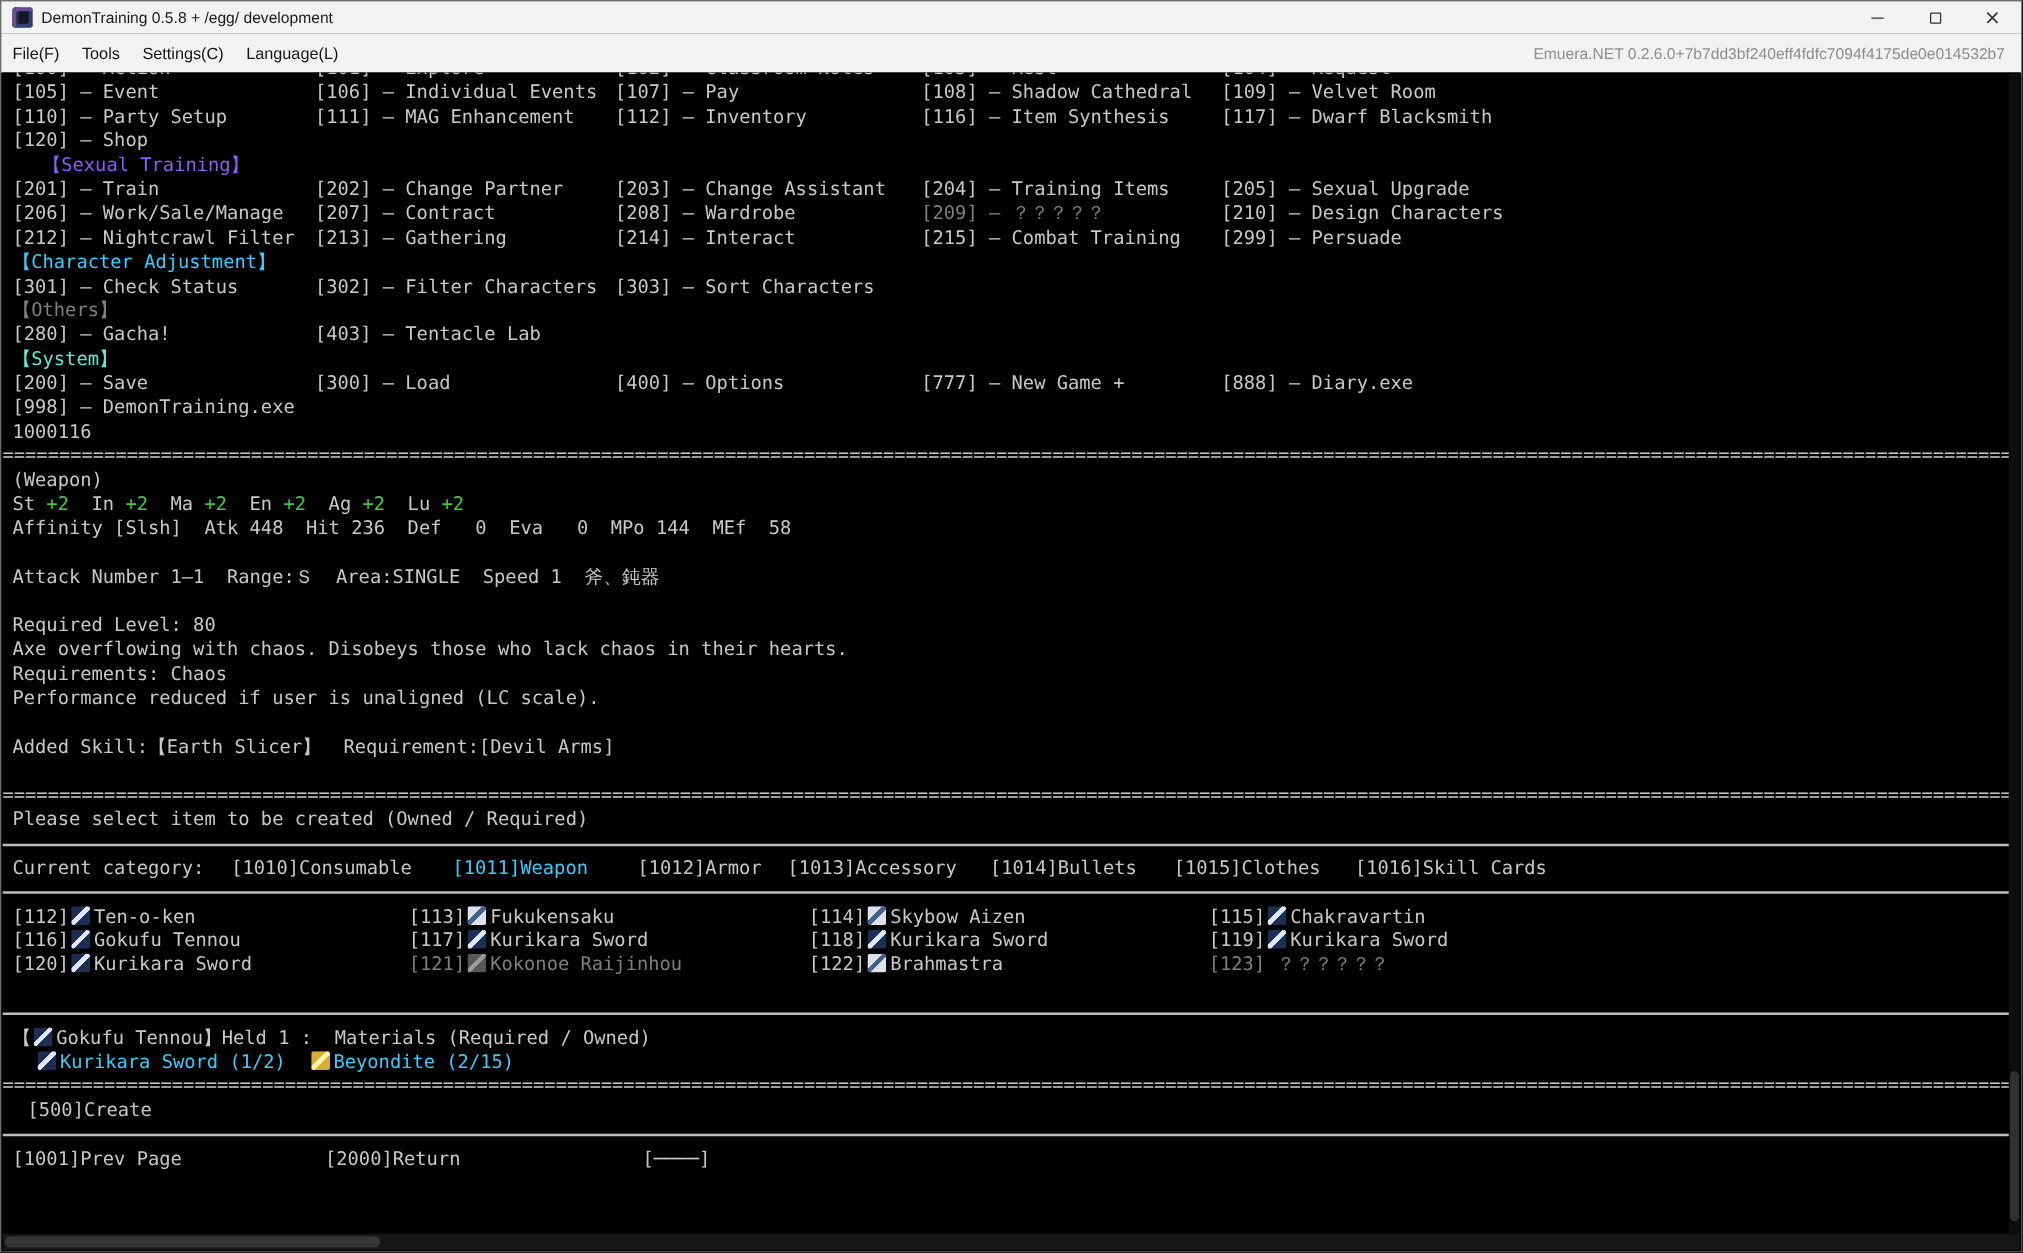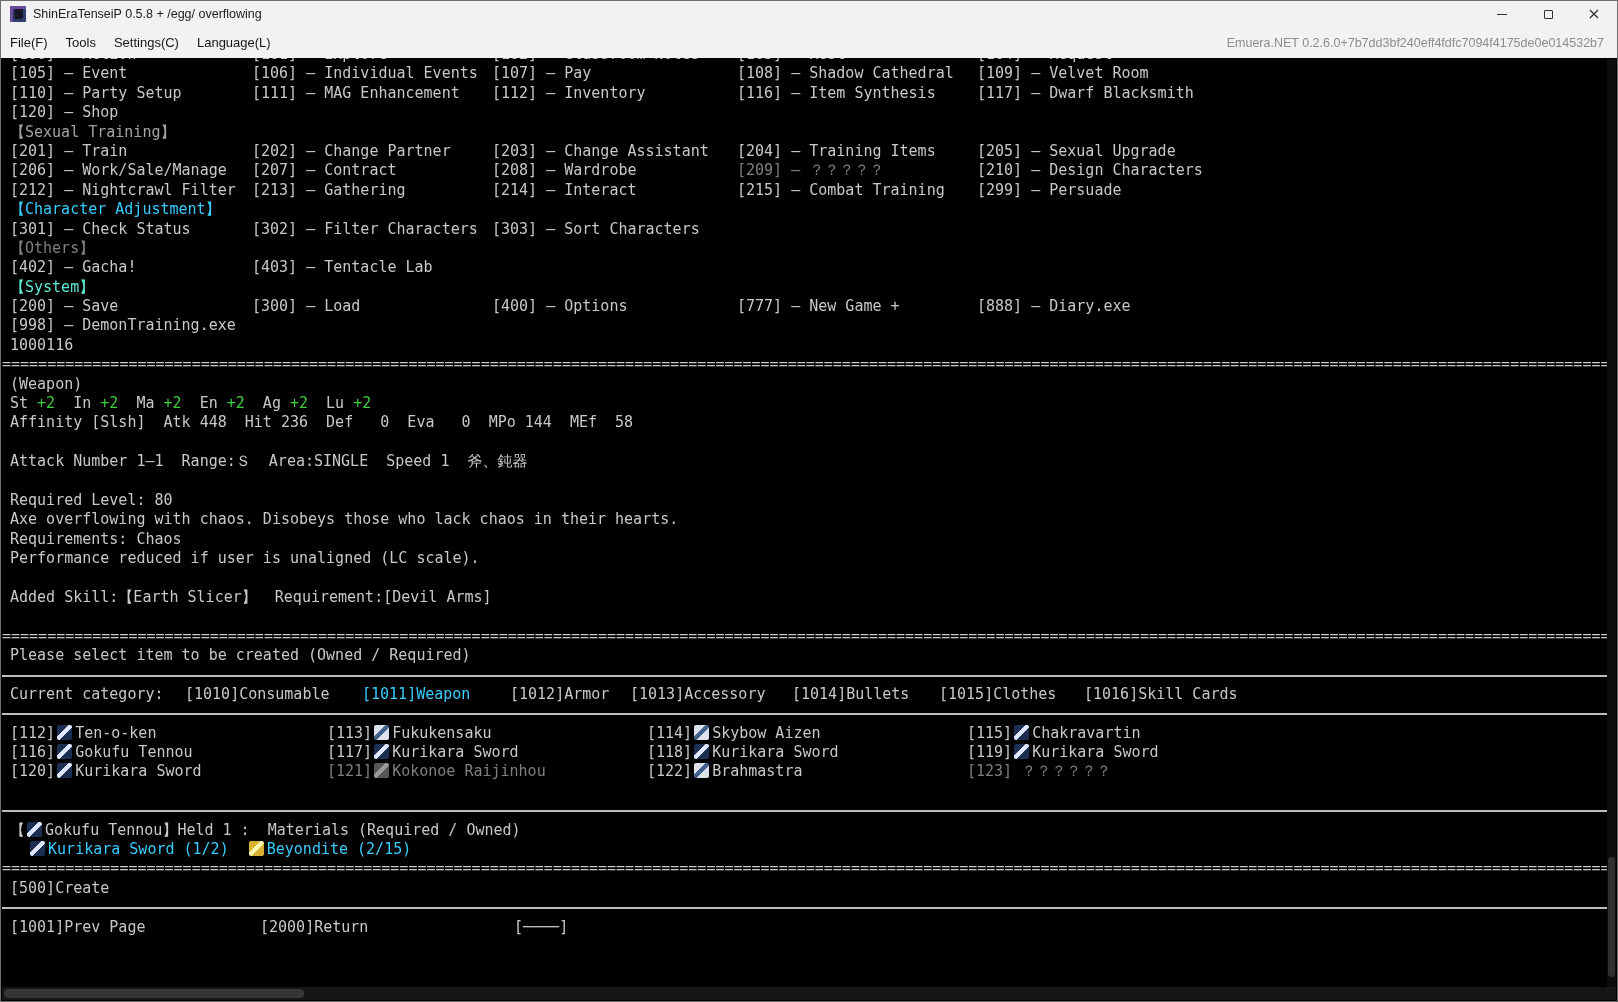--- a/index.html
+++ b/index.html
@@ -43,21 +43,21 @@
   .vscroll { position:absolute; right:1px; top:58px; bottom:14px; width:9px; background:#0d0d0d; }
   .vthumb  { position:absolute; left:1px; bottom:10px; width:7px; height:120px; background:#303030; border-radius:4px; }
 </style>
 </head>
 <body>
 
 <div class="window">
 
   <div class="titlebar">
     <span class="app-icon"></span>
-    <span class="title-text">ShinEraTenseiP 0.5.8 + /egg/ overflowing</span>
+    <span class="title-text">DemonTraining 0.5.8 + /egg/ development</span>
     <div class="win-controls">
       <div class="win-btn">
           <span class="glyph-min"></span>
         </div>
       <div class="win-btn">
           <span class="glyph-max"></span>
         </div>
       <div class="win-btn">
           <span class="glyph-close">×</span>
         </div>
@@ -71,28 +71,28 @@
     <span class="menu-item">Language(L)</span>
     <span class="engine-version">Emuera.NET 0.2.6.0+7b7dd3bf240eff4fdfc7094f4175de0e014532b7</span>
   </div>
 
   <div class="terminal">
     <div class="term-content" id="term" style="color: rgb(200, 200, 200);">
         <div class="line"><span class="cell" style="left: 8px;"><span style="color: rgb(200, 200, 200);">[100] — Action</span></span><span class="cell" style="left: 250px;"><span style="color: rgb(200, 200, 200);">[101] — Explore</span></span><span class="cell" style="left: 490px;"><span style="color: rgb(200, 200, 200);">[102] — Classroom Notes</span></span><span class="cell" style="left: 735px;"><span style="color: rgb(200, 200, 200);">[103] — Rest</span></span><span class="cell" style="left: 975px;"><span style="color: rgb(200, 200, 200);">[104] — Request</span></span></div>
         <div class="line"><span class="cell" style="left: 8px;"><span style="color: rgb(200, 200, 200);">[105] — Event</span></span><span class="cell" style="left: 250px;"><span style="color: rgb(200, 200, 200);">[106] — Individual Events</span></span><span class="cell" style="left: 490px;"><span style="color: rgb(200, 200, 200);">[107] — Pay</span></span><span class="cell" style="left: 735px;"><span style="color: rgb(200, 200, 200);">[108] — Shadow Cathedral</span></span><span class="cell" style="left: 975px;"><span style="color: rgb(200, 200, 200);">[109] — Velvet Room</span></span></div>
         <div class="line"><span class="cell" style="left: 8px;"><span style="color: rgb(200, 200, 200);">[110] — Party Setup</span></span><span class="cell" style="left: 250px;"><span style="color: rgb(200, 200, 200);">[111] — MAG Enhancement</span></span><span class="cell" style="left: 490px;"><span style="color: rgb(200, 200, 200);">[112] — Inventory</span></span><span class="cell" style="left: 735px;"><span style="color: rgb(200, 200, 200);">[116] — Item Synthesis</span></span><span class="cell" style="left: 975px;"><span style="color: rgb(200, 200, 200);">[117] — Dwarf Blacksmith</span></span></div>
         <div class="line"><span class="cell" style="left: 8px;"><span style="color: rgb(200, 200, 200);">[120] — Shop</span></span></div>
-        <div class="line"><span class="cell" style="left: 8px;"><span style="color: #a3a3a3;">【Sexual Training】</span></span></div>
+        <div class="line"><span class="cell" style="left: 8px;"><span style="color: #8b5cf6; margin-left: 24px;">【Sexual Training】</span></span></div>
         <div class="line"><span class="cell" style="left: 8px;"><span style="color: rgb(200, 200, 200);">[201] — Train</span></span><span class="cell" style="left: 250px;"><span style="color: rgb(200, 200, 200);">[202] — Change Partner</span></span><span class="cell" style="left: 490px;"><span style="color: rgb(200, 200, 200);">[203] — Change Assistant</span></span><span class="cell" style="left: 735px;"><span style="color: rgb(200, 200, 200);">[204] — Training Items</span></span><span class="cell" style="left: 975px;"><span style="color: rgb(200, 200, 200);">[205] — Sexual Upgrade</span></span></div>
         <div class="line"><span class="cell" style="left: 8px;"><span style="color: rgb(200, 200, 200);">[206] — Work/Sale/Manage</span></span><span class="cell" style="left: 250px;"><span style="color: rgb(200, 200, 200);">[207] — Contract</span></span><span class="cell" style="left: 490px;"><span style="color: rgb(200, 200, 200);">[208] — Wardrobe</span></span><span class="cell" style="left: 735px;"><span style="color: rgb(127, 127, 127);">[209] — ？？？？？</span></span><span class="cell" style="left: 975px;"><span style="color: rgb(200, 200, 200);">[210] — Design Characters</span></span></div>
         <div class="line"><span class="cell" style="left: 8px;"><span style="color: rgb(200, 200, 200);">[212] — Nightcrawl Filter</span></span><span class="cell" style="left: 250px;"><span style="color: rgb(200, 200, 200);">[213] — Gathering</span></span><span class="cell" style="left: 490px;"><span style="color: rgb(200, 200, 200);">[214] — Interact</span></span><span class="cell" style="left: 735px;"><span style="color: rgb(200, 200, 200);">[215] — Combat Training</span></span><span class="cell" style="left: 975px;"><span style="color: rgb(200, 200, 200);">[299] — Persuade</span></span></div>
         <div class="line"><span class="cell" style="left: 8px;"><span style="color: rgb(56, 205, 252);">【Character Adjustment】</span></span></div>
         <div class="line"><span class="cell" style="left: 8px;"><span style="color: rgb(200, 200, 200);">[301] — Check Status</span></span><span class="cell" style="left: 250px;"><span style="color: rgb(200, 200, 200);">[302] — Filter Characters</span></span><span class="cell" style="left: 490px;"><span style="color: rgb(200, 200, 200);">[303] — Sort Characters</span></span></div>
         <div class="line"><span class="cell" style="left: 8px;"><span style="color: rgb(127, 127, 127);">【Others】</span></span></div>
-        <div class="line"><span class="cell" style="left: 8px;"><span style="color: rgb(200, 200, 200);">[402] — Gacha!</span></span><span class="cell" style="left: 250px;"><span style="color: rgb(200, 200, 200);">[403] — Tentacle Lab</span></span></div>
+        <div class="line"><span class="cell" style="left: 8px;"><span style="color: rgb(200, 200, 200);">[280] — Gacha!</span></span><span class="cell" style="left: 250px;"><span style="color: rgb(200, 200, 200);">[403] — Tentacle Lab</span></span></div>
         <div class="line"><span class="cell" style="left: 8px;"><span style="color: #5eead4;">【System】</span></span></div>
         <div class="line"><span class="cell" style="left: 8px;"><span style="color: rgb(200, 200, 200);">[200] — Save</span></span><span class="cell" style="left: 250px;"><span style="color: rgb(200, 200, 200);">[300] — Load</span></span><span class="cell" style="left: 490px;"><span style="color: rgb(200, 200, 200);">[400] — Options</span></span><span class="cell" style="left: 735px;"><span style="color: rgb(200, 200, 200);">[777] — New Game +</span></span><span class="cell" style="left: 975px;"><span style="color: rgb(200, 200, 200);">[888] — Diary.exe</span></span></div>
         <div class="line"><span class="cell" style="left: 8px;"><span style="color: rgb(200, 200, 200);">[998] — DemonTraining.exe</span></span></div>
         <div class="line"><span class="cell" style="left: 8px;"><span style="color: rgb(200, 200, 200);">1000116</span></span></div>
         <div class="line" style="color: rgb(200, 200, 200);">===================================================================================================================================================================================</div>
         <div class="line"><span class="cell" style="left: 8px;"><span style="color: rgb(200, 200, 200);">(Weapon)</span></span></div>
         <div class="line"><span class="cell" style="left: 8px;"><span style="color: rgb(200, 200, 200);">St </span><span style="color: rgb(63, 204, 63);">+2</span><span style="color: rgb(200, 200, 200);">  In </span><span style="color: rgb(63, 204, 63);">+2</span><span style="color: rgb(200, 200, 200);">  Ma </span><span style="color: rgb(63, 204, 63);">+2</span><span style="color: rgb(200, 200, 200);">  En </span><span style="color: rgb(63, 204, 63);">+2</span><span style="color: rgb(200, 200, 200);">  Ag </span><span style="color: rgb(63, 204, 63);">+2</span><span style="color: rgb(200, 200, 200);">  Lu </span><span style="color: rgb(63, 204, 63);">+2</span></span></div>
         <div class="line"><span class="cell" style="left: 8px;"><span style="color: rgb(200, 200, 200);">Affinity [Slsh]  Atk 448  Hit 236  Def   0  Eva   0  MPo 144  MEf  58</span></span></div>
         <div class="line"></div>
         <div class="line"><span class="cell" style="left: 8px;"><span style="color: rgb(200, 200, 200);">Attack Number 1—1  Range:Ｓ  Area:SINGLE  Speed 1  斧、鈍器</span></span></div>
@@ -110,21 +110,21 @@
         <div class="line"><span class="cell" style="left: 8px;"><span style="color: rgb(200, 200, 200);">Current category:</span></span><span class="cell" style="left: 183px;"><span style="color: rgb(200, 200, 200);">[1010]Consumable</span></span><span class="cell" style="left: 360px;"><span style="color: rgb(56, 205, 252);">[1011]Weapon</span></span><span class="cell" style="left: 508px;"><span style="color: rgb(200, 200, 200);">[1012]Armor</span></span><span class="cell" style="left: 628px;"><span style="color: rgb(200, 200, 200);">[1013]Accessory</span></span><span class="cell" style="left: 790px;"><span style="color: rgb(200, 200, 200);">[1014]Bullets</span></span><span class="cell" style="left: 937px;"><span style="color: rgb(200, 200, 200);">[1015]Clothes</span></span><span class="cell" style="left: 1082px;"><span style="color: rgb(200, 200, 200);">[1016]Skill Cards</span></span></div>
         <div class="line"><div class="rule" style="border-top-color: rgb(189, 189, 189);"></div></div>
         <div class="line"><span class="cell" style="left: 8px;"><span style="color: rgb(200, 200, 200);">[112]</span><span class="item-icon" style="background: linear-gradient(135deg, transparent 40%, rgb(223, 231, 255) 40%, rgb(223, 231, 255) 58%, transparent 58%) rgb(28, 46, 82);"></span><span style="color: rgb(200, 200, 200);">Ten-o-ken</span></span><span class="cell" style="left: 325px;"><span style="color: rgb(200, 200, 200);">[113]</span><span class="item-icon" style="background: linear-gradient(135deg, transparent 40%, rgb(68, 96, 140) 40%, rgb(68, 96, 140) 58%, transparent 58%) rgb(221, 226, 234);"></span><span style="color: rgb(200, 200, 200);">Fukukensaku</span></span><span class="cell" style="left: 645px;"><span style="color: rgb(200, 200, 200);">[114]</span><span class="item-icon" style="background: linear-gradient(135deg, transparent 40%, rgb(68, 96, 140) 40%, rgb(68, 96, 140) 58%, transparent 58%) rgb(221, 226, 234);"></span><span style="color: rgb(200, 200, 200);">Skybow Aizen</span></span><span class="cell" style="left: 965px;"><span style="color: rgb(200, 200, 200);">[115]</span><span class="item-icon" style="background: linear-gradient(135deg, transparent 40%, rgb(223, 231, 255) 40%, rgb(223, 231, 255) 58%, transparent 58%) rgb(28, 46, 82);"></span><span style="color: rgb(200, 200, 200);">Chakravartin</span></span></div>
         <div class="line"><span class="cell" style="left: 8px;"><span style="color: rgb(200, 200, 200);">[116]</span><span class="item-icon" style="background: linear-gradient(135deg, transparent 40%, rgb(223, 231, 255) 40%, rgb(223, 231, 255) 58%, transparent 58%) rgb(28, 46, 82);"></span><span style="color: rgb(200, 200, 200);">Gokufu Tennou</span></span><span class="cell" style="left: 325px;"><span style="color: rgb(200, 200, 200);">[117]</span><span class="item-icon" style="background: linear-gradient(135deg, transparent 40%, rgb(223, 231, 255) 40%, rgb(223, 231, 255) 58%, transparent 58%) rgb(28, 46, 82);"></span><span style="color: rgb(200, 200, 200);">Kurikara Sword</span></span><span class="cell" style="left: 645px;"><span style="color: rgb(200, 200, 200);">[118]</span><span class="item-icon" style="background: linear-gradient(135deg, transparent 40%, rgb(223, 231, 255) 40%, rgb(223, 231, 255) 58%, transparent 58%) rgb(28, 46, 82);"></span><span style="color: rgb(200, 200, 200);">Kurikara Sword</span></span><span class="cell" style="left: 965px;"><span style="color: rgb(200, 200, 200);">[119]</span><span class="item-icon" style="background: linear-gradient(135deg, transparent 40%, rgb(223, 231, 255) 40%, rgb(223, 231, 255) 58%, transparent 58%) rgb(28, 46, 82);"></span><span style="color: rgb(200, 200, 200);">Kurikara Sword</span></span></div>
         <div class="line"><span class="cell" style="left: 8px;"><span style="color: rgb(200, 200, 200);">[120]</span><span class="item-icon" style="background: linear-gradient(135deg, transparent 40%, rgb(223, 231, 255) 40%, rgb(223, 231, 255) 58%, transparent 58%) rgb(28, 46, 82);"></span><span style="color: rgb(200, 200, 200);">Kurikara Sword</span></span><span class="cell" style="left: 325px;"><span style="color: rgb(127, 127, 127);">[121]</span><span class="item-icon" style="background: linear-gradient(135deg, transparent 40%, rgb(154, 154, 154) 40%, rgb(154, 154, 154) 58%, transparent 58%) rgb(87, 87, 87);"></span><span style="color: rgb(127, 127, 127);">Kokonoe Raijinhou</span></span><span class="cell" style="left: 645px;"><span style="color: rgb(200, 200, 200);">[122]</span><span class="item-icon" style="background: linear-gradient(135deg, transparent 40%, rgb(68, 96, 140) 40%, rgb(68, 96, 140) 58%, transparent 58%) rgb(221, 226, 234);"></span><span style="color: rgb(200, 200, 200);">Brahmastra</span></span><span class="cell" style="left: 965px;"><span style="color: rgb(127, 127, 127);">[123] ？？？？？？</span></span></div>
         <div class="line"></div>
         <div class="line"><div class="rule" style="border-top-color: rgb(189, 189, 189);"></div></div>
         <div class="line"><span class="cell" style="left: 8px;"><span style="color: rgb(200, 200, 200);">【</span><span class="item-icon" style="background: linear-gradient(135deg, transparent 40%, rgb(223, 231, 255) 40%, rgb(223, 231, 255) 58%, transparent 58%) rgb(28, 46, 82);"></span><span style="color: rgb(200, 200, 200);">Gokufu Tennou】Held 1 :  Materials (Required / Owned)</span></span></div>
         <div class="line"><span class="cell" style="left: 8px;"><span style="color: rgb(200, 200, 200);">  </span><span class="item-icon" style="background: linear-gradient(135deg, transparent 40%, rgb(223, 231, 255) 40%, rgb(223, 231, 255) 58%, transparent 58%) rgb(28, 46, 82);"></span><span style="color: rgb(56, 205, 252);">Kurikara Sword (1/2)</span><span style="color: rgb(200, 200, 200);">  </span><span class="item-icon" style="background: linear-gradient(135deg, transparent 40%, rgb(255, 243, 176) 40%, rgb(255, 243, 176) 58%, transparent 58%) rgb(214, 176, 47);"></span><span style="color: rgb(56, 205, 252);">Beyondite (2/15)</span></span></div>
         <div class="line" style="color: rgb(200, 200, 200);">===================================================================================================================================================================================</div>
-        <div class="line"><span class="cell" style="left: 8px;"><span style="color: rgb(200, 200, 200);">[500]Create</span></span></div>
+        <div class="line"><span class="cell" style="left: 20px;"><span style="color: rgb(200, 200, 200);">[500]Create</span></span></div>
         <div class="line"><div class="rule" style="border-top-color: rgb(189, 189, 189);"></div></div>
         <div class="line"><span class="cell" style="left: 8px;"><span style="color: rgb(200, 200, 200);">[1001]Prev Page</span></span><span class="cell" style="left: 258px;"><span style="color: rgb(200, 200, 200);">[2000]Return</span></span><span class="cell" style="left: 512px;"><span style="color: rgb(200, 200, 200);">[────]</span></span></div>
       </div>
   </div>
 
   <div class="vscroll">
     <div class="vthumb"></div>
   </div>
   <div class="hscroll">
     <div class="hthumb"></div>

